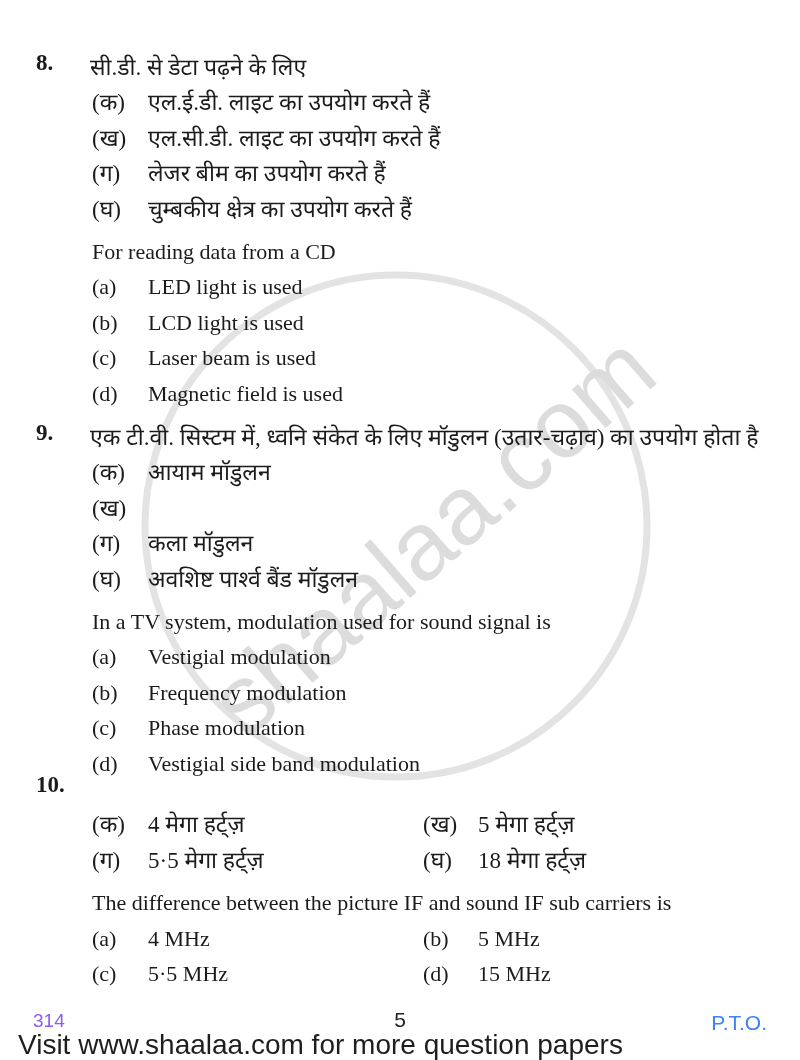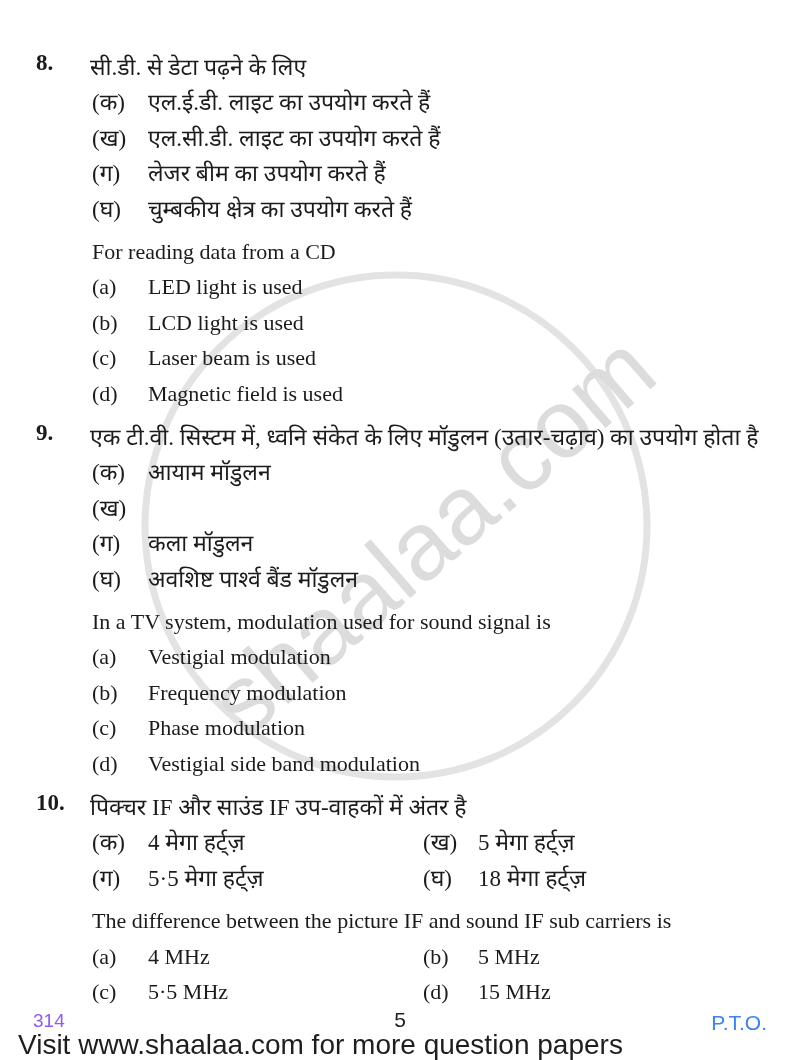--- a/index.html
+++ b/index.html
@@ -149,24 +149,23 @@
     <div class="row">
       <span class="olabel eng">(c)</span>
       <span class="otext eng">Phase modulation</span>
     </div>
     <div class="row">
       <span class="olabel eng">(d)</span>
       <span class="otext eng">Vestigial side band modulation</span>
     </div>
   </div>
 
-  <div class="q" style="top:790px">
+  <div class="q" style="top:772px">
     <div class="row">
       <span class="qnum">10.</span>
-      <span class="qtext hindi">पिक्चर IF और साउंड IF उप-वाहकों में अंतर है</span>
     </div>
     <div class="row">
       <span class="olabel hindi">(क)</span>
       <span class="otext hindi">4 मेगा हर्ट्ज़</span>
       <span class="olabel2 hindi">(ख)</span>
       <span class="otext2 hindi">5 मेगा हर्ट्ज़</span>
     </div>
     <div class="row">
       <span class="olabel hindi">(ग)</span>
       <span class="otext hindi">5·5 मेगा हर्ट्ज़</span>

